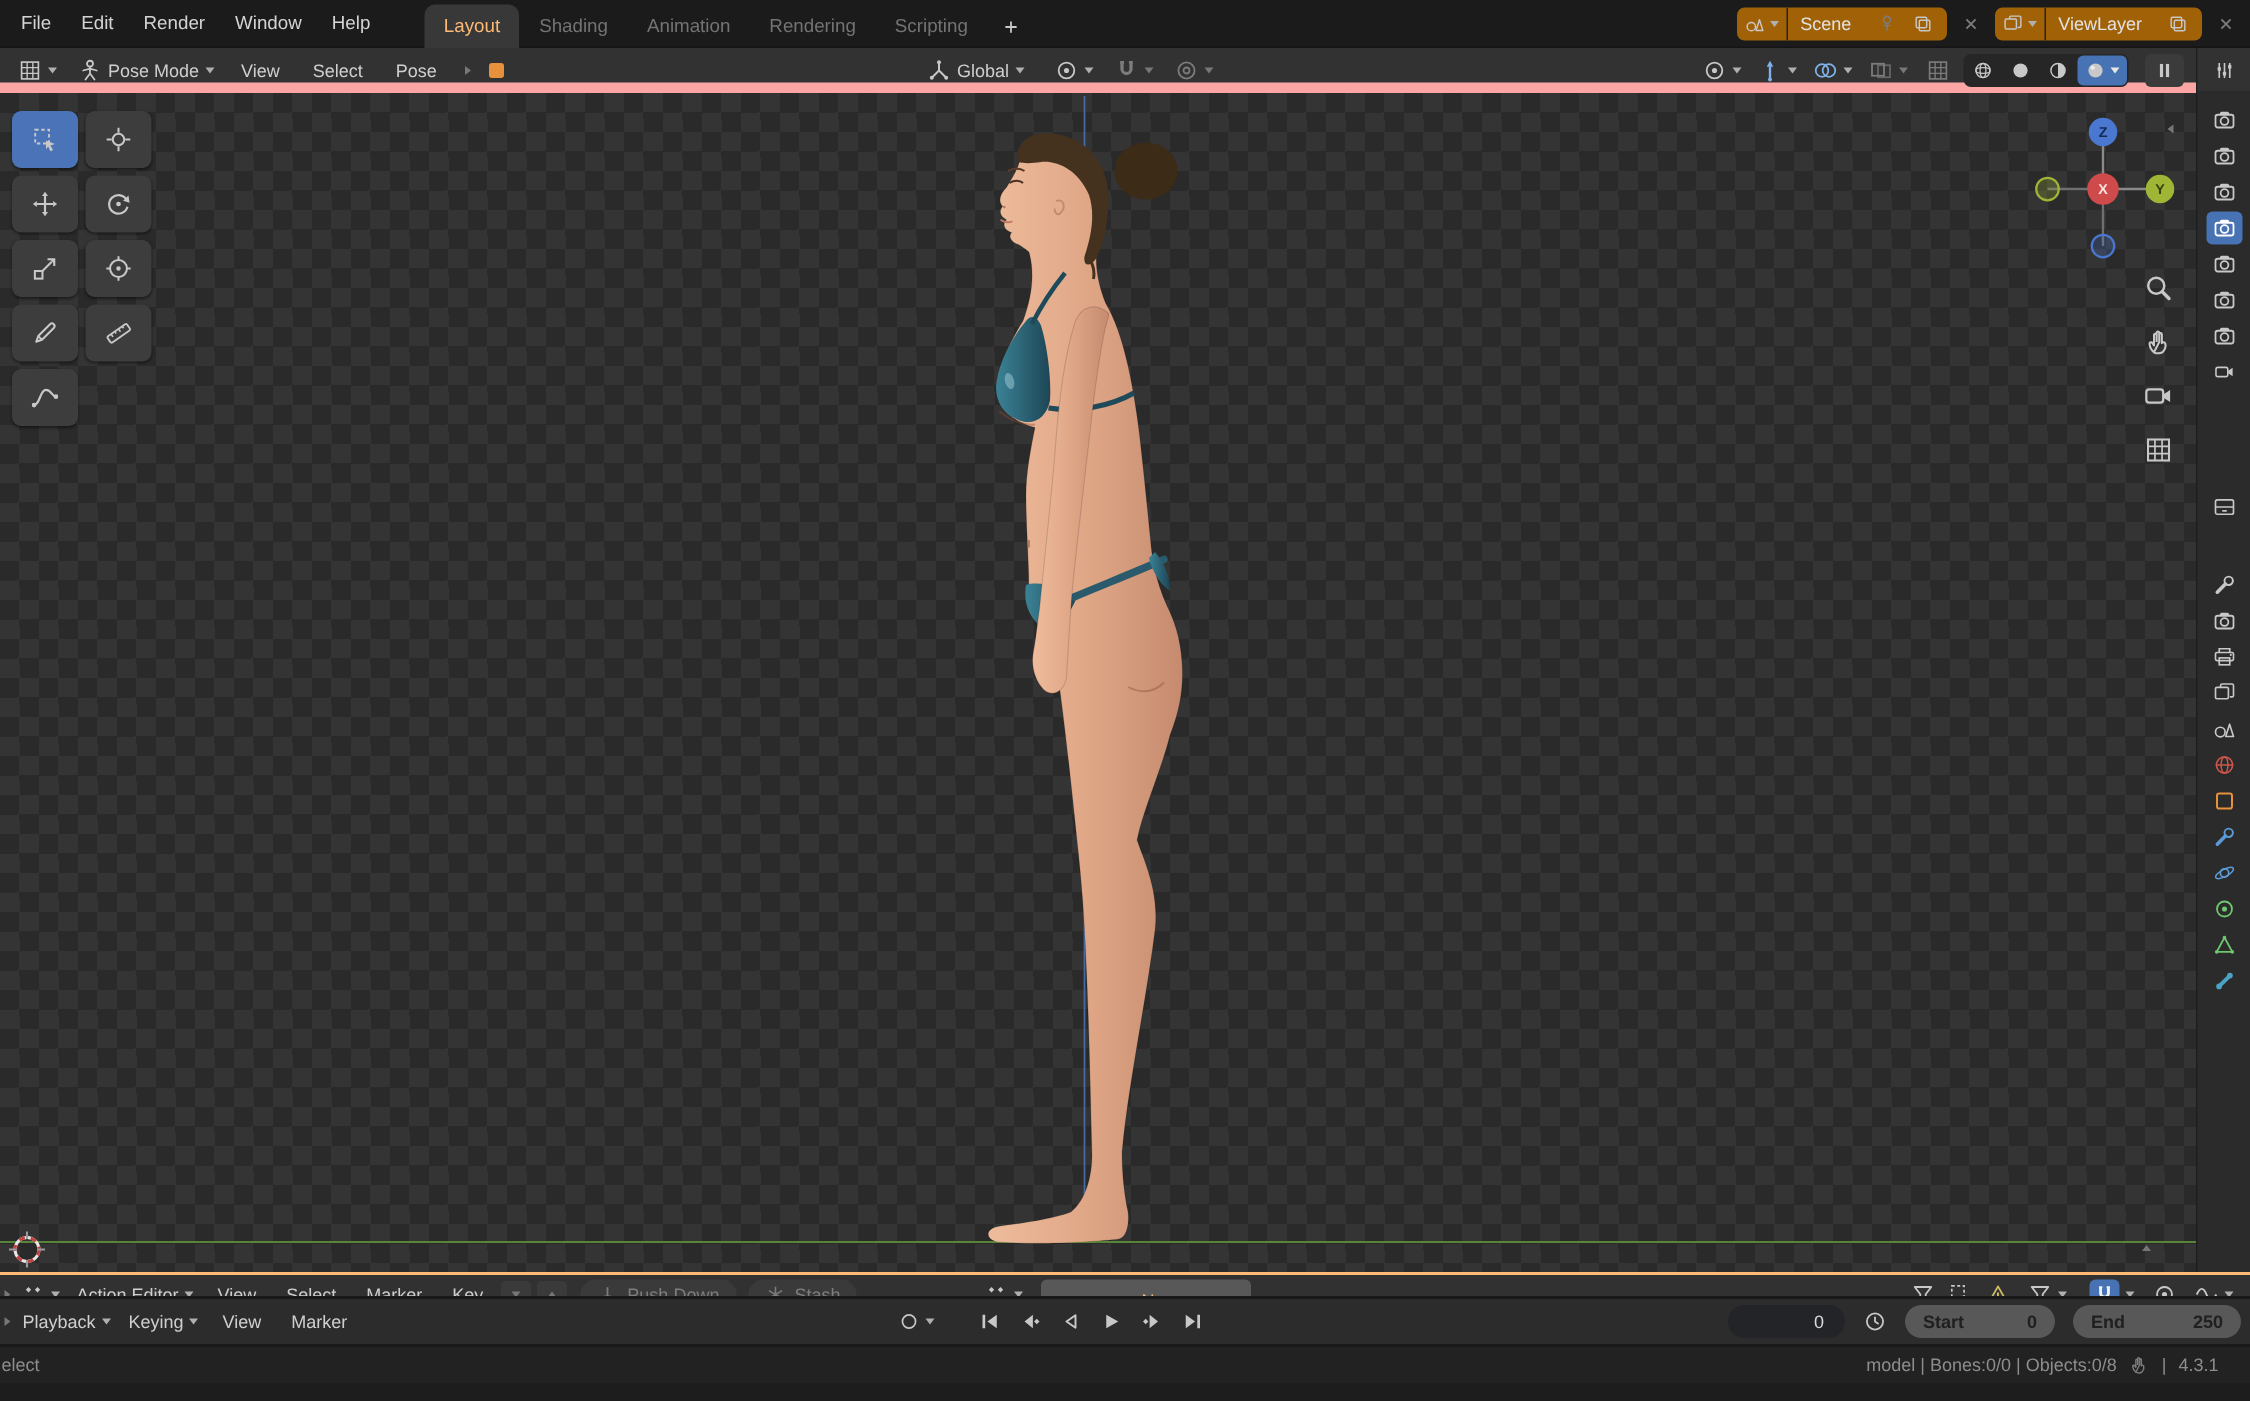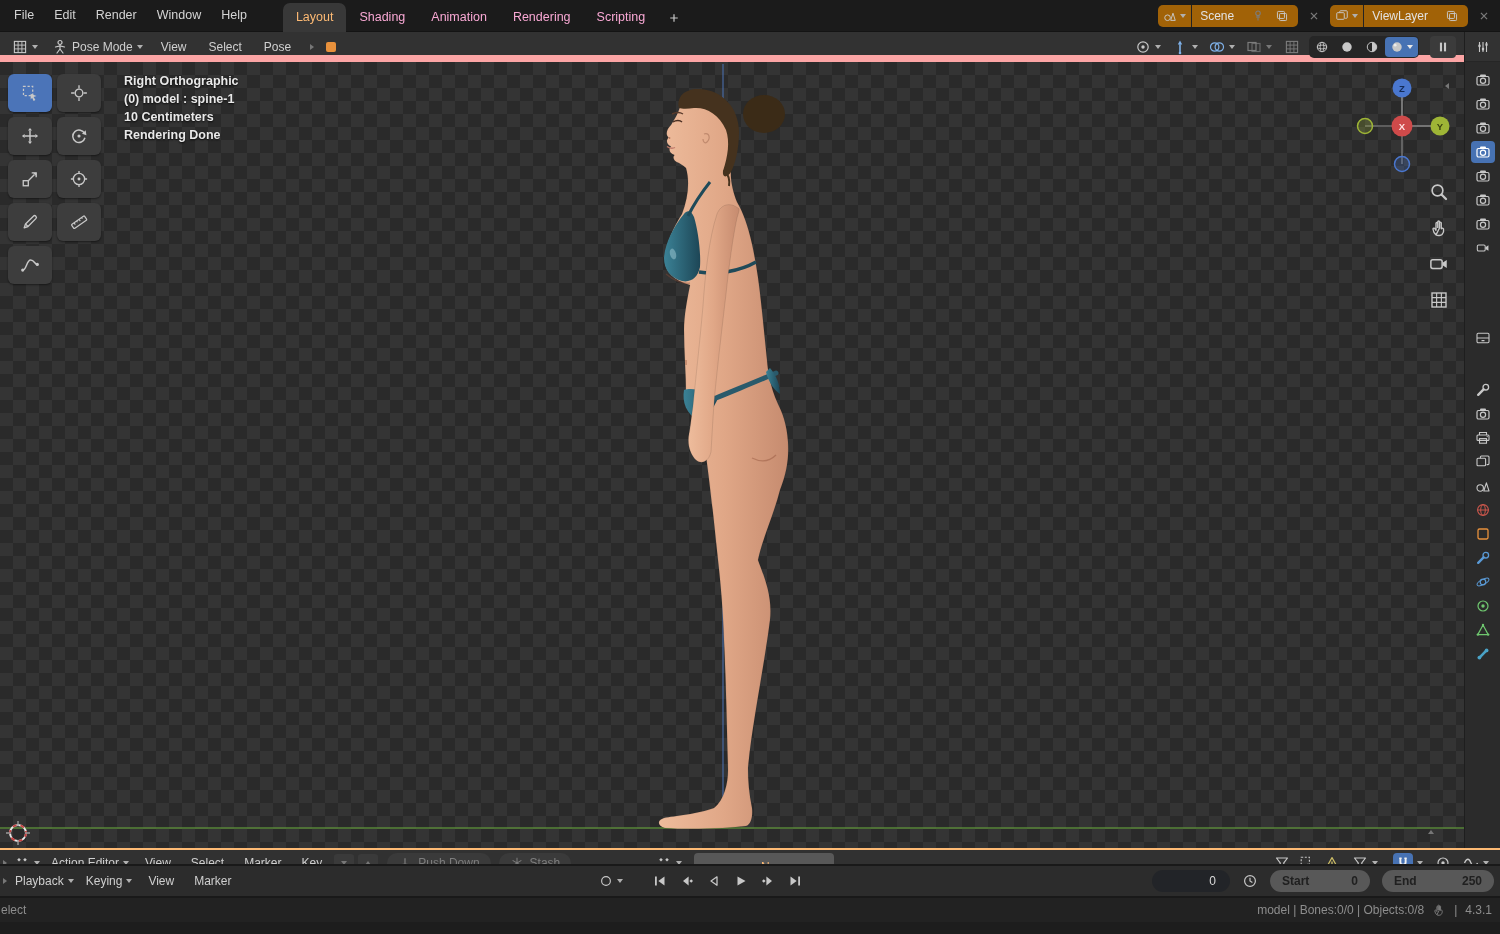--- a/index.html
+++ b/index.html
@@ -11,21 +11,21 @@
   .c-mblue{color:#5a9ad6}.c-teal{color:#4aa3c7}.c-yel{color:#ccbd66}.c-white{color:#f0f0f0}
   .cr{width:0;height:0;border-left:3.5px solid transparent;border-right:3.5px solid transparent;border-top:4.5px solid #b0b0b0;display:inline-block;flex:none}
   .cr.dim{border-top-color:#777}
   .cr.right{transform:rotate(-90deg)}
   .cr.left{transform:rotate(90deg)}
   .cr.up{transform:rotate(180deg)}
   
   .topbar{height:32px;background:#1b1b1b;border-bottom:1px solid #141414;display:flex;padding-left:4px}
   .menu-item{padding:0 10px;line-height:31px;color:#d4d4d4;font-size:12.5px;border-radius:4px;cursor:default}
   .ws-tabs{display:flex;align-items:flex-end;height:32px;margin-left:26px}
-  .ws-tab{height:29px;line-height:29px;padding:0 13px;color:#f9a8d4;font-size:12.5px;border-radius:7px 7px 0 0}
+  .ws-tab{height:29px;line-height:29px;padding:0 13px;color:#737373;font-size:12.5px;border-radius:7px 7px 0 0}
   .ws-tab.active{background:#383838;color:#fdba74}
   .ws-add{padding:0 10px;display:flex;align-items:center;height:29px}
   .tb-right{margin-left:auto;display:flex;align-items:center;gap:6px;padding-right:6px}
   .id-block{display:flex;align-items:center;background:#a16207;border-radius:5px;height:22px;overflow:hidden}
   .id-dd{display:flex;align-items:center;gap:3px;padding:0 5px;height:100%;border-right:1px solid #232323}
   .id-name{padding:0 8px;color:#e2e2e2;white-space:nowrap}
   .id-tools{display:flex;align-items:center;gap:4px;padding:0 6px}
   .sq-btn{width:20px;height:20px;display:flex;align-items:center;justify-content:center;border-radius:3px;color:#9a9a9a}
   
   .workspace{display:flex;height:816px}
@@ -70,21 +70,21 @@
   .pill-btn{display:flex;align-items:center;gap:6px;height:21px;padding:0 11px;background:#3a3a3a;border-radius:10px;color:#7e7e7e;margin-left:6px}
   .new-btn{display:flex;align-items:flex-end;justify-content:center;gap:6px;width:140px;height:21px;background:#585858;border-radius:4px;color:#fdba74}
   
   .timeline{height:32px;background:#2c2c2c;border-top:2px solid #191919;position:relative}
   .tgrp{position:absolute;top:0;height:30px;display:flex;align-items:center;gap:2px}
   .pb-btn{width:24px;height:24px;display:flex;align-items:center;justify-content:center;border-radius:4px;color:#d2d2d2}
   .frame-field{width:78px;height:22px;background:#222428;border-radius:11px;display:flex;align-items:center;justify-content:flex-end;padding:0 14px;color:#dadada}
   .range-pill{height:22px;background:#585858;border-radius:11px;display:flex;align-items:center;justify-content:space-between;padding:0 12px;color:#202020;font-weight:700}
   
   .statusbar{height:26px;background:#222;border-top:2px solid #191919;display:flex;align-items:center;color:#8d8d8d}
-  .sb-right{margin-left:auto;display:flex;align-items:flex-end;gap:8px;padding-right:8px}
+  .sb-right{margin-left:auto;display:flex;align-items:flex-end;gap:8px;padding-right:21px}
 </style>
 </head>
 <body>
 
 <svg width="0" height="0" style="position:absolute">
 <defs>
 <symbol id="s-cam" viewBox="0 0 16 16">
         <rect x="2" y="4.5" width="12" height="8.5" rx="1.5" fill="none" stroke="currentColor" stroke-width="1.2"></rect>
         <circle cx="8" cy="8.7" r="2.6" fill="none" stroke="currentColor" stroke-width="1.2"></circle>
         <rect x="5" y="2.5" width="6" height="2" rx="1" fill="currentColor"></rect>
@@ -420,20 +420,47 @@
             <span>Pose Mode</span>
               <i class="cr"></i>
           </span>
           <span class="hmenu">View</span>
           <span class="hmenu">Select</span>
           <span class="hmenu">Pose</span>
           <i class="cr right dim" style="margin:0 6px"></i>
           <svg class="ic c-orange">
               <use href="#s-objsq"></use>
             </svg>
+        </div>
+        <div class="hgrp" style="left:612px">
+          <span class="hdr-dd">
+            <svg class="ic">
+                <use href="#s-orientation"></use>
+              </svg>
+            <span>Global</span>
+              <i class="cr"></i>
+          </span>
+          <span class="hdr-dd" style="margin-left:6px">
+            <svg class="ic">
+                <use href="#s-pivot"></use>
+              </svg>
+              <i class="cr"></i>
+          </span>
+          <span class="hdr-dd">
+            <svg class="ic c-dim">
+                <use href="#s-magnet"></use>
+              </svg>
+              <i class="cr dim"></i>
+          </span>
+          <span class="hdr-dd">
+            <svg class="ic c-dim">
+                <use href="#s-prop"></use>
+              </svg>
+              <i class="cr dim"></i>
+          </span>
         </div>
         <div class="hgrp" style="right:8px;gap:5px">
           <span class="hdr-dd" style="padding:3px 3px">
             <svg class="ic">
                 <use href="#s-pivot"></use>
               </svg>
               <i class="cr"></i>
           </span>
           <span class="hdr-dd" style="padding:3px 3px">
             <svg class="ic c-blue">
@@ -639,26 +666,20 @@
                 <use href="#s-ruler"></use>
               </svg>
             </span>
           <span class="tool">
               <svg class="ic ic18">
                 <use href="#s-curve"></use>
               </svg>
             </span>
         </div>
 
-        <div class="overlay-text">
-          <span>Right Orthographic</span>
-          <span>(0) model : spine-1</span>
-          <span>10 Centimeters</span>
-          <span>Rendering Done</span>
-        </div>
 
         <div class="gizmo">
           <svg width="100" height="100" viewBox="0 0 100 100">
             <line x1="50" y1="52" x2="50" y2="14" stroke="#8a8a8a" stroke-width="1.6"></line>
             <line x1="50" y1="52" x2="50" y2="90" stroke="#6f6f6f" stroke-width="1.6"></line>
             <line x1="50" y1="52" x2="13" y2="52" stroke="#6f6f6f" stroke-width="1.6"></line>
             <line x1="50" y1="52" x2="88" y2="52" stroke="#8a8a8a" stroke-width="1.6"></line>
             <circle cx="50" cy="14" r="9.5" fill="#4a77cf"></circle>
             <text x="50" y="17.5" font-size="9.5" font-weight="bold" fill="#132a55" text-anchor="middle">Z</text>
             <circle cx="88" cy="52" r="9.5" fill="#9eb536"></circle>

